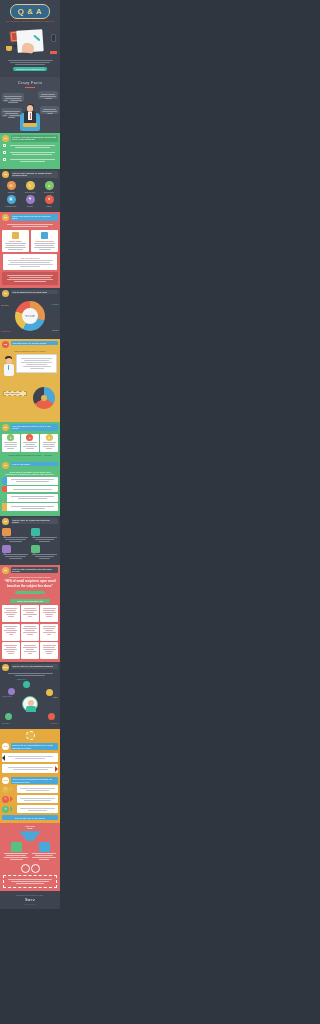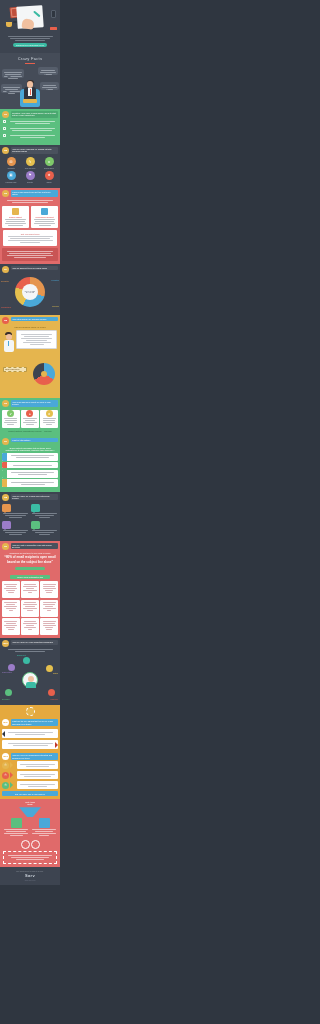--- a/index.html
+++ b/index.html
@@ -277,20 +277,30 @@
   .footer { background:#3d4450; padding:3px 0 4px; text-align:center; }
   .footer .fl { color:#8a9199; font-size:1.7px; margin-bottom:1px; }
   .footer .logo { font-size:4px; color:#cfd6de; font-weight:bold; letter-spacing:.3px; }
   .footer .url { color:#6b7280; font-size:1.7px; margin-top:.5px; }
 </style>
 </head>
 <body>
 
 <div class="page">
 
+  <div class="sect header">
+    <div class="ribbon">
+      <div class="tail l"></div>
+      <div class="tail r"></div>
+      <div class="plate">
+        <div class="qa">Q &amp; A</div>
+      </div>
+    </div>
+    <div class="subtitle">Top 12 Email Marketing Questions Answered</div>
+  </div>
 
   <div class="desk">
     <div class="book"></div>
     <div class="paper"></div>
     <div class="hand"></div>
     <div class="pen"></div>
     <div class="cup"></div>
     <div class="clip"></div>
     <div class="phone"></div>
     <div class="tag"></div>

